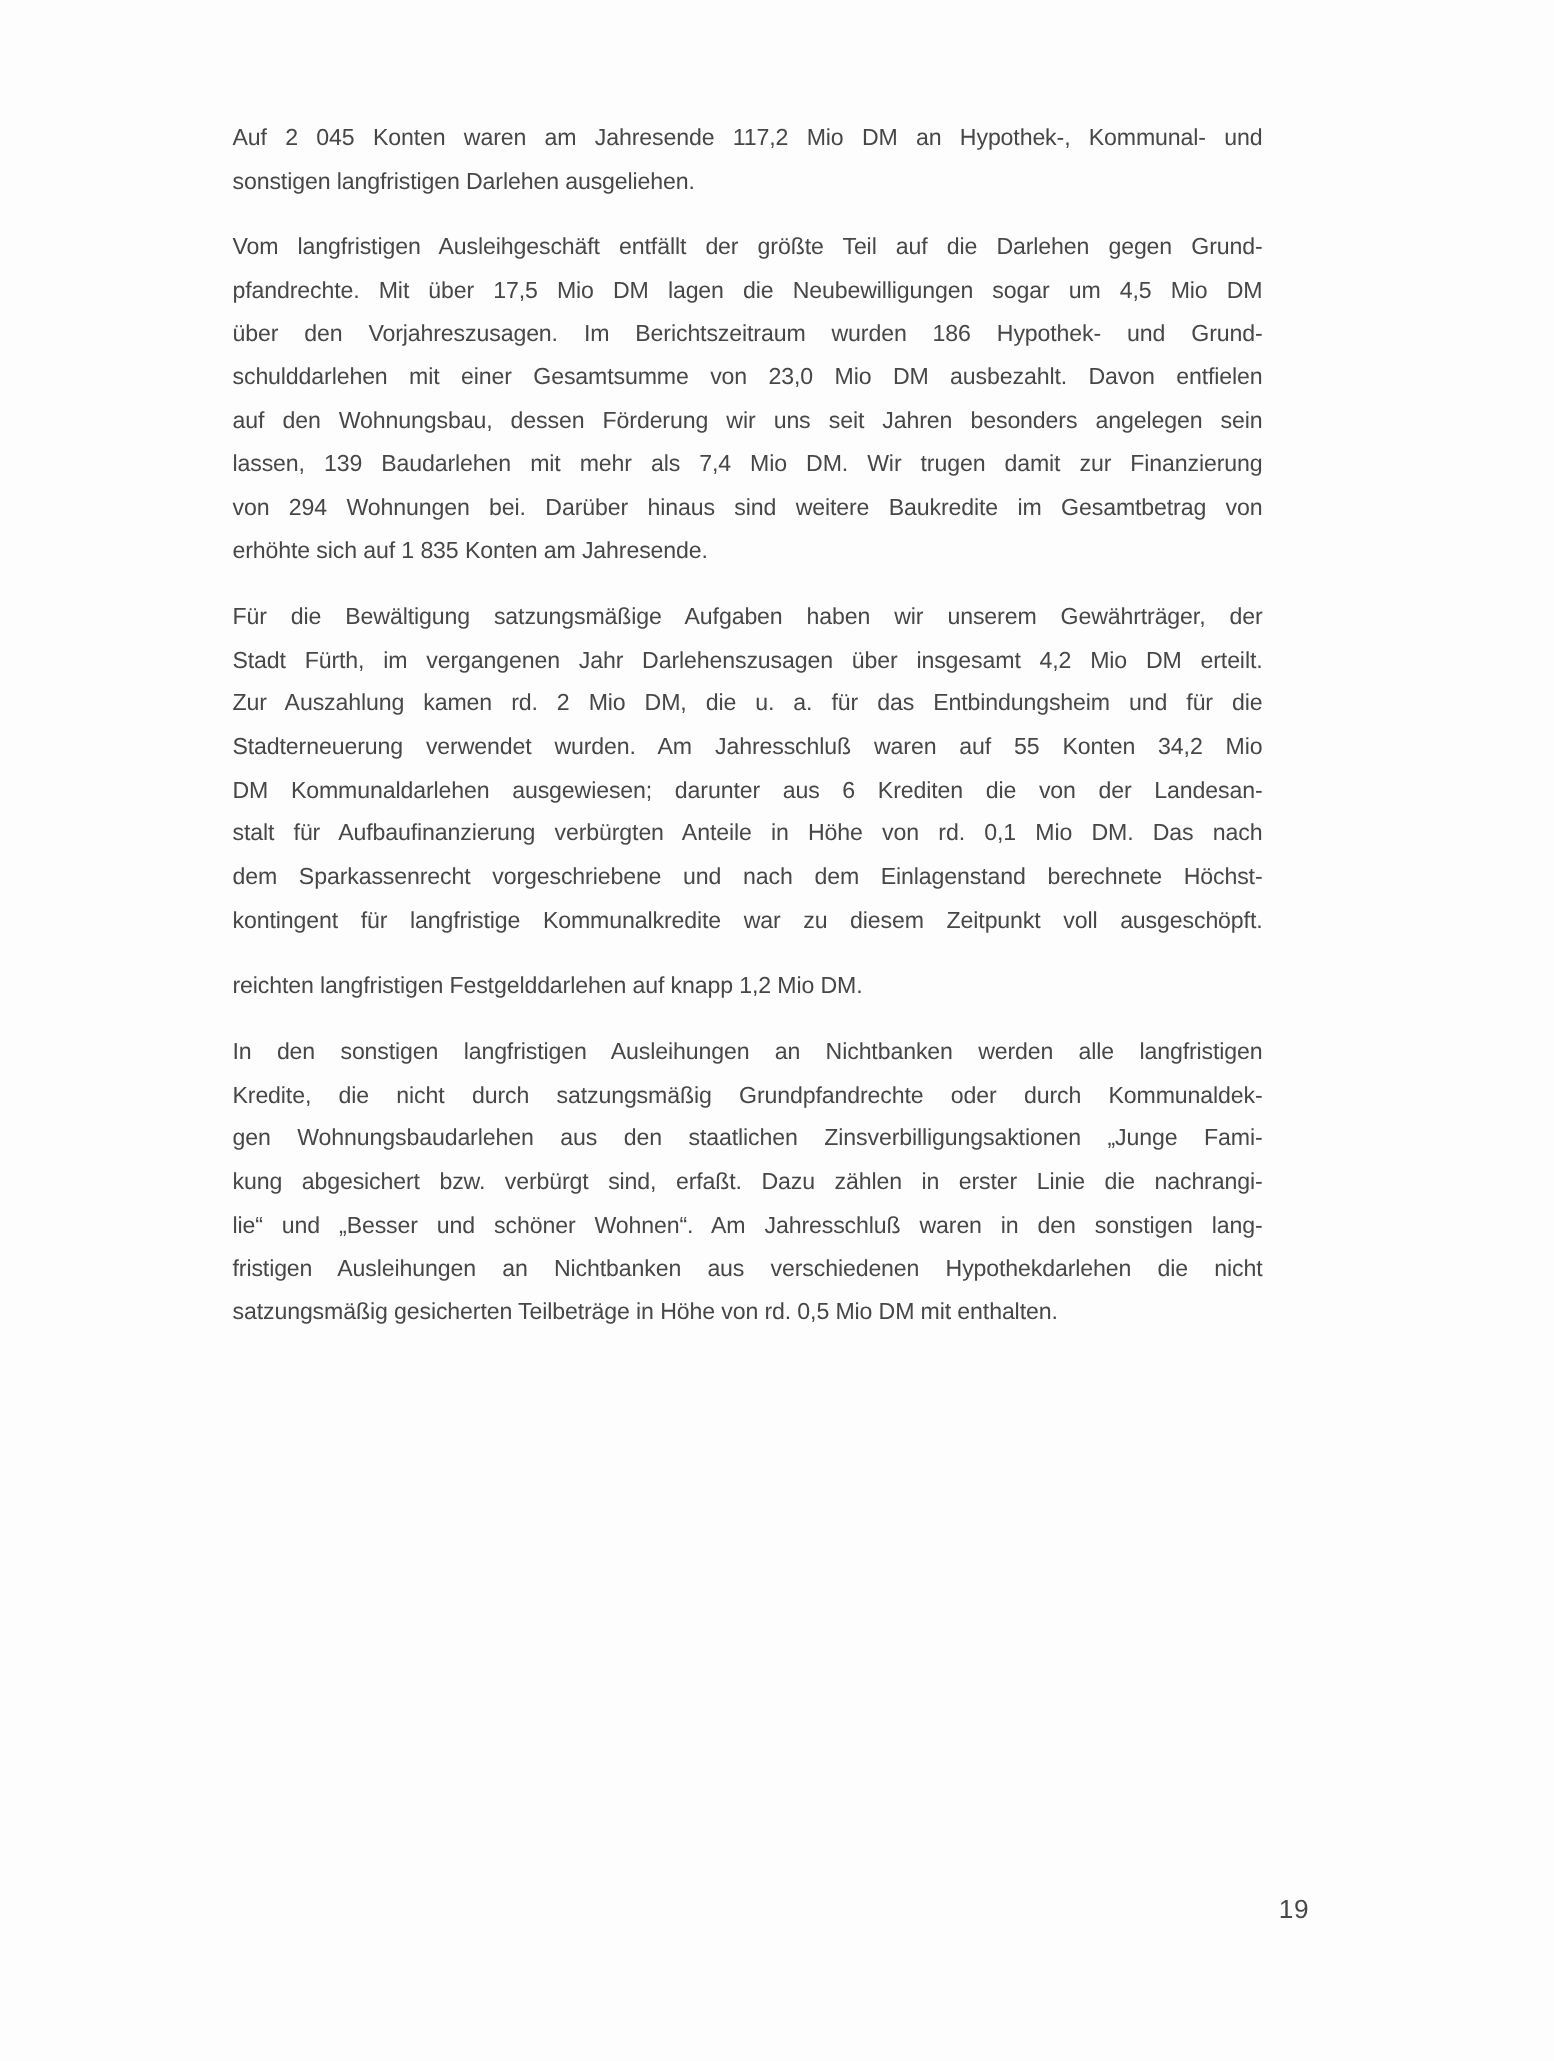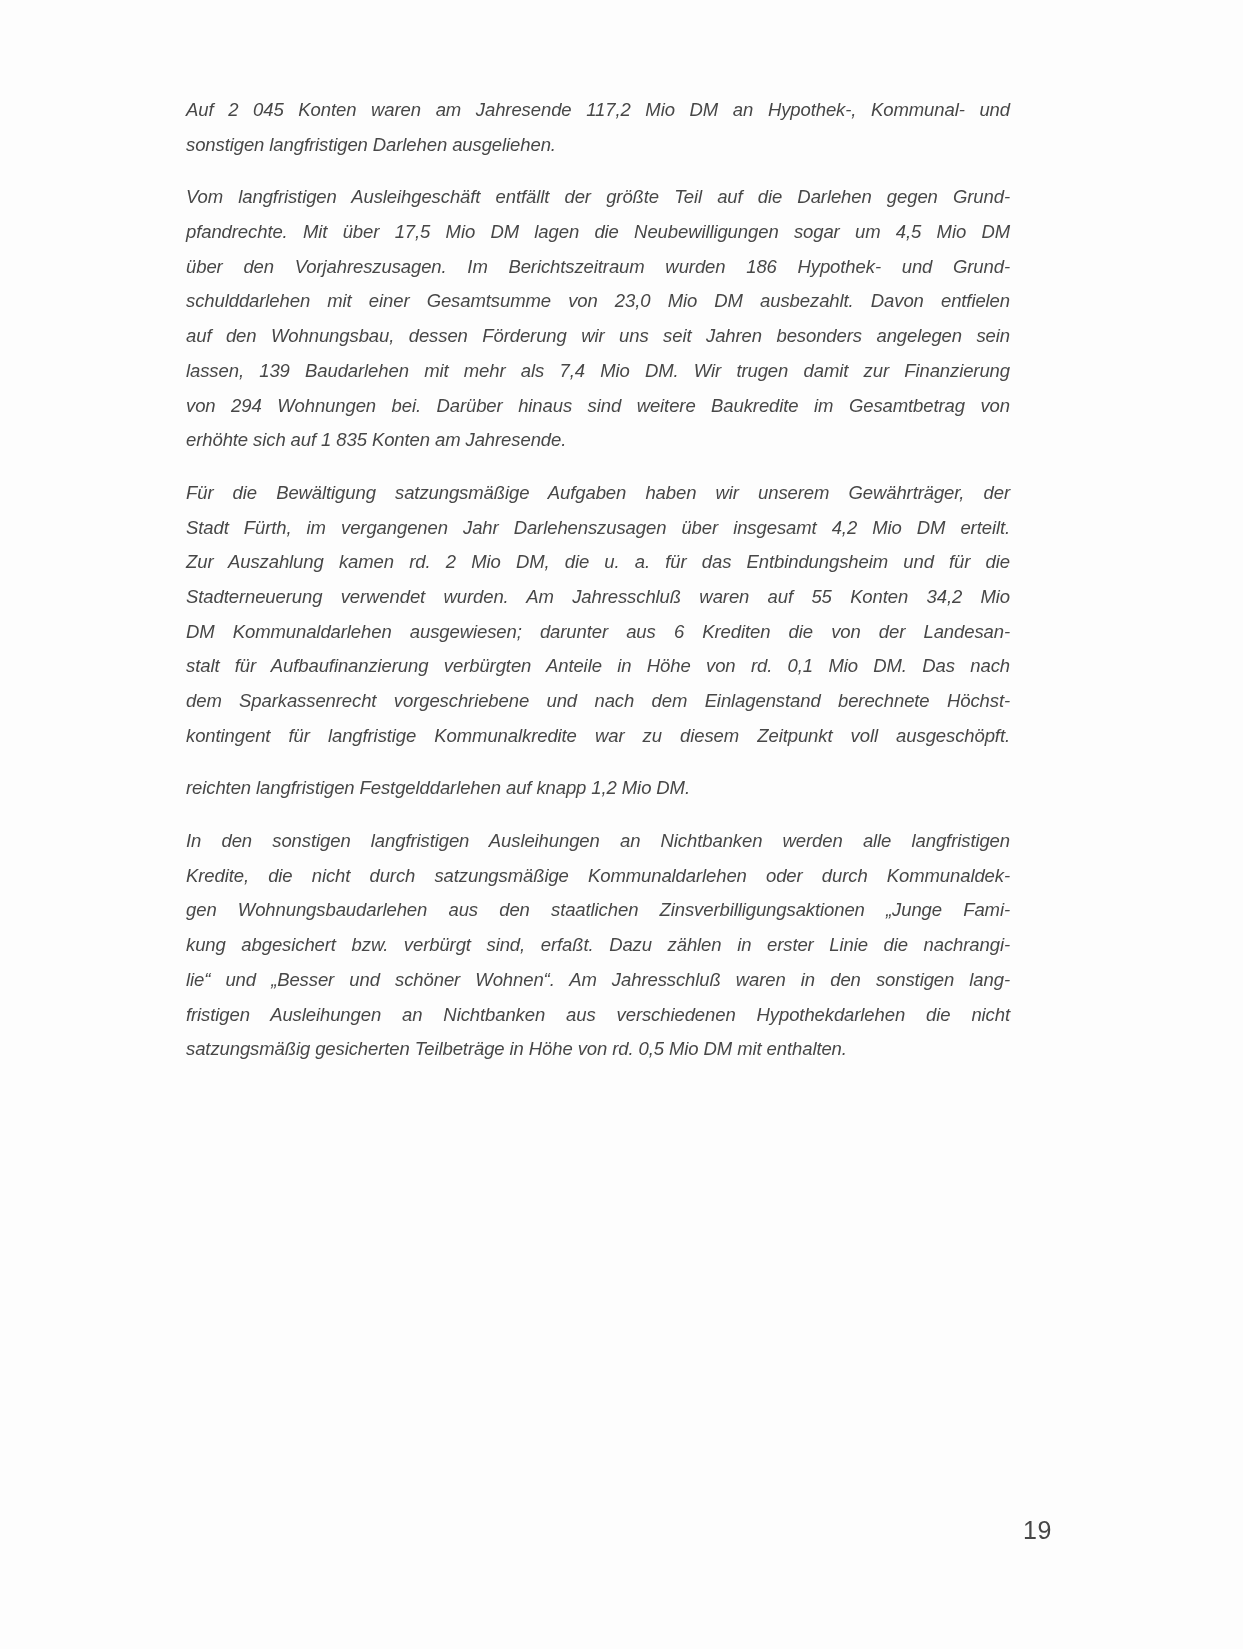--- a/index.html
+++ b/index.html
@@ -29,31 +29,30 @@
     margin: 0 0 18px 0;
   }
   .line {
     font-size: 18.5px;
     letter-spacing: -0.1px;
     line-height: 34.7px;
     height: 34.7px;
     text-align: justify;
     text-align-last: justify;
     white-space: normal;
-    font-style: italic;
     -webkit-font-smoothing: antialiased;
   }
   .line.flush {
     text-align-last: left;
   }
   .page-number {
     position: absolute;
     left: 1023px;
     top: 1516px;
-    font-size: 25px;
+    font-size: 21px;
     letter-spacing: 0.5px;
     color: var(--ink, #464646);
     text-align: center;
   }
 </style>
 </head>
 <body style="--ink: #474747; --paper: #fdfdfd;">
 
 <div class="page">
   <div class="text-block">
@@ -79,21 +78,21 @@
         <div class="line">DM Kommunaldarlehen ausgewiesen; darunter aus 6 Krediten die von der Landesan-</div>
         <div class="line">stalt für Aufbaufinanzierung verbürgten Anteile in Höhe von rd. 0,1 Mio DM. Das nach</div>
         <div class="line">dem Sparkassenrecht vorgeschriebene und nach dem Einlagenstand berechnete Höchst-</div>
         <div class="line">kontingent für langfristige Kommunalkredite war zu diesem Zeitpunkt voll ausgeschöpft.</div>
       </div>
       <div class="paragraph">
         <div class="line flush">reichten langfristigen Festgelddarlehen auf knapp 1,2 Mio DM.</div>
       </div>
       <div class="paragraph">
         <div class="line">In den sonstigen langfristigen Ausleihungen an Nichtbanken werden alle langfristigen</div>
-        <div class="line">Kredite, die nicht durch satzungsmäßige Kommunaldarlehen oder durch Kommunaldek-</div>
+        <div class="line">Kredite, die nicht durch satzungsmäßig Grundpfandrechte oder durch Kommunaldek-</div>
         <div class="line">gen Wohnungsbaudarlehen aus den staatlichen Zinsverbilligungsaktionen „Junge Fami-</div>
         <div class="line">kung abgesichert bzw. verbürgt sind, erfaßt. Dazu zählen in erster Linie die nachrangi-</div>
         <div class="line">lie“ und „Besser und schöner Wohnen“. Am Jahresschluß waren in den sonstigen lang-</div>
         <div class="line">fristigen Ausleihungen an Nichtbanken aus verschiedenen Hypothekdarlehen die nicht</div>
         <div class="line flush">satzungsmäßig gesicherten Teilbeträge in Höhe von rd. 0,5 Mio DM mit enthalten.</div>
       </div>
     </div>
   <div class="page-number">19</div>
 </div>
 

